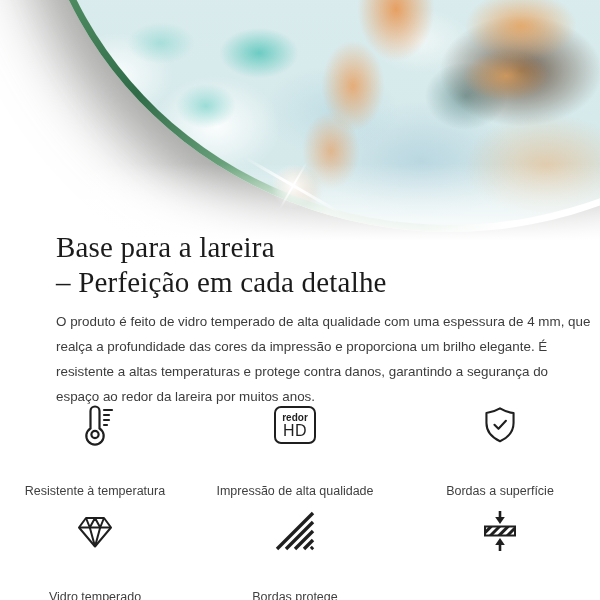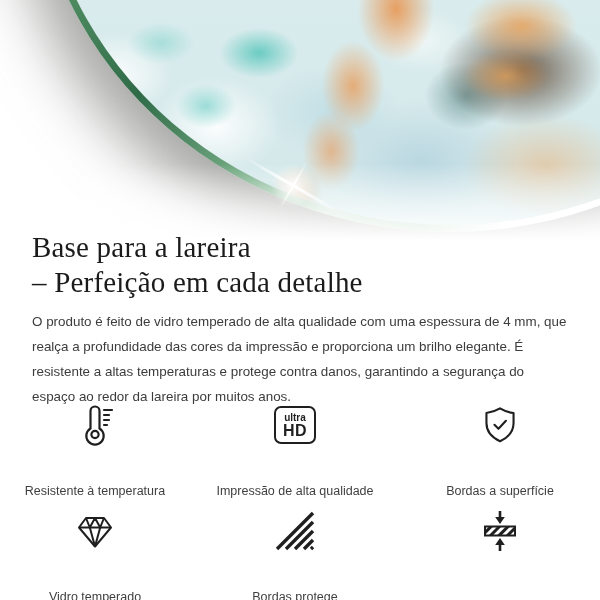--- a/index.html
+++ b/index.html
@@ -54,38 +54,38 @@
     background:linear-gradient(to bottom, rgba(255,255,255,0) 66%, rgba(255,255,255,.6) 83%, #ffffff 97%);
   }
   .sparkle{position:absolute;left:233px;top:126px;width:120px;height:120px;pointer-events:none;
     background:radial-gradient(circle at 50% 50%, rgba(255,255,255,.95), rgba(255,255,255,0) 26%);}
   .sparkle::before,.sparkle::after{content:"";position:absolute;border-radius:3px;
     background:linear-gradient(90deg, rgba(255,255,255,0), rgba(255,255,255,.95) 42% 58%, rgba(255,255,255,0));}
   .sparkle::before{left:5px;top:58px;width:110px;height:3px;transform:rotate(30deg);}
   .sparkle::after{left:33px;top:59px;width:54px;height:2px;transform:rotate(-60deg);}
 
   
-  .content{position:absolute;left:32px;top:230px;width:535px;}
+  .content{position:absolute;left:56px;top:230px;width:535px;}
   .title{margin:0;font-family:"Liberation Serif",serif;font-weight:400;color:#1b1b1b;
     font-size:29px;line-height:35px;letter-spacing:.2px;}
   .title span{display:block;}
   .description{margin:9px 0 0 0;font-size:13.4px;line-height:25px;color:#3c3c3c;}
 
   
   .features{position:absolute;left:0;top:403px;width:600px;display:grid;
     grid-template-columns:190px 210px 200px;row-gap:10px;}
   .feature{display:flex;flex-direction:column;align-items:center;}
   .icon-box{height:44px;display:flex;align-items:center;justify-content:center;margin-bottom:12px;}
   .feature-label{font-size:12.5px;color:#3f3f3f;line-height:16px;white-space:nowrap;margin-top:24px;}
   .icon-box svg{display:block;}
 
   .uhd{width:42px;height:38px;border:2.5px solid #1f1f1f;border-radius:7px;
     display:flex;flex-direction:column;align-items:center;justify-content:center;box-sizing:border-box;}
   .uhd-top{font-size:10px;font-weight:700;line-height:11px;color:#1f1f1f;}
-  .uhd-bottom{font-size:16px;font-weight:700;line-height:16px;color:#1f1f1f;letter-spacing:.5px;}
+  .uhd-bottom{font-size:16px;font-weight:400;line-height:16px;color:#1f1f1f;letter-spacing:.5px;}
 </style>
 </head>
 <body>
 
 <div class="page">
 
   <div class="hero">
     <div class="glass-outer">
       <div class="glass-inner"></div>
     </div>
@@ -113,21 +113,21 @@
           <line x1="31" y1="17" x2="36" y2="17"></line>
           <line x1="31" y1="22" x2="34" y2="22"></line>
         </svg>
       </div>
       <div class="feature-label">Resistente à temperatura</div>
     </div>
 
     <div class="feature">
       <div class="icon-box">
         <div class="uhd">
-          <span class="uhd-top">ultra</span>
+          <span class="uhd-top">redor</span>
           <span class="uhd-bottom">HD</span>
         </div>
       </div>
       <div class="feature-label">Impressão de alta qualidade</div>
     </div>
 
     <div class="feature">
       <div class="icon-box">
         <svg width="42" height="42" viewBox="0 0 44 44" fill="none" stroke="#1f1f1f" stroke-width="2.2" stroke-linejoin="round" stroke-linecap="round">
           <path d="M22 4.5c-4.6 2.7-9.6 4.3-14.2 4.9V20c0 8.7 5.8 15.2 14.2 19 8.4-3.8 14.2-10.3 14.2-19V9.4C31.6 8.8 26.6 7.2 22 4.5z"></path>

